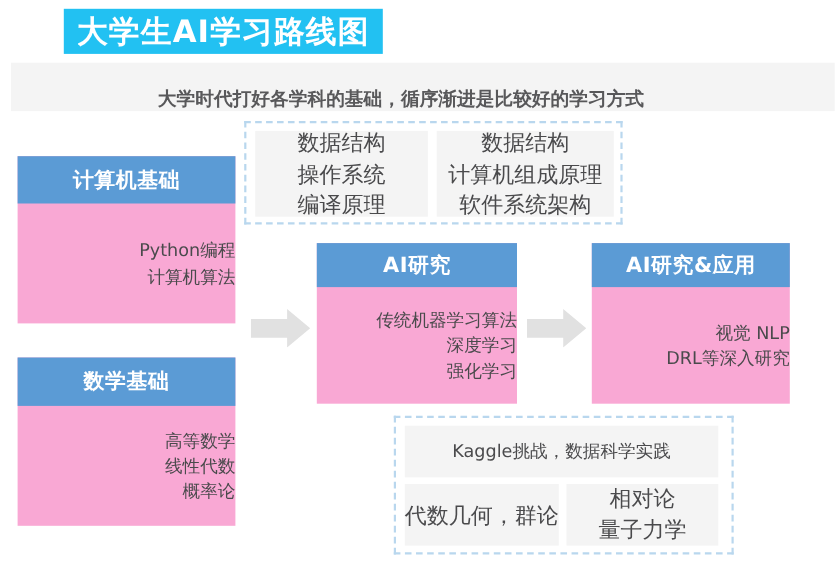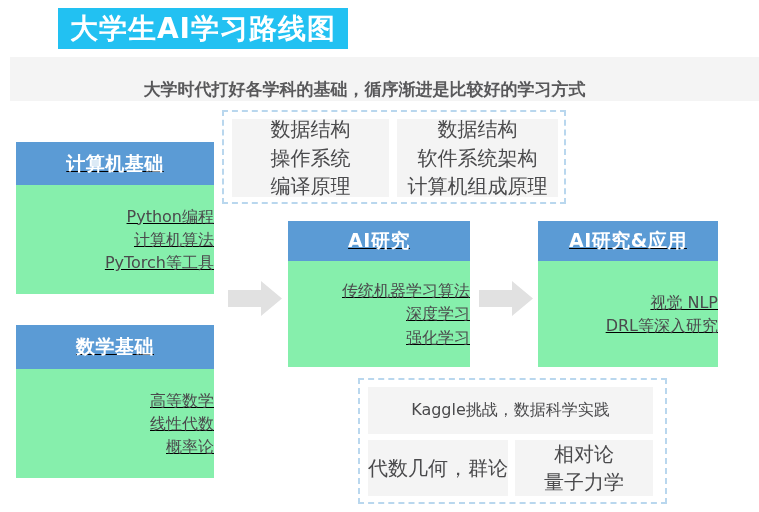--- a/index.html
+++ b/index.html
@@ -55,22 +55,21 @@
     color: #58585a;
     font-size: 17px;
     font-weight: bold;
     white-space: nowrap;
     padding-right: 40px;
   }
 
   
   .card {
     position: absolute;
-    background: #86efac;
-    text-decoration: underline;
+    background: #f9a8d4;
   }
   .card .card-header {
     background: #5b9bd5;
     color: #ffffff;
     font-size: 19px;
     font-weight: bold;
     display: flex;
     align-items: center;
     justify-content: center;
     letter-spacing: 0.5px;
@@ -168,21 +167,20 @@
 
   <div class="subtitle-band">
     <span class="subtitle-text">大学时代打好各学科的基础，循序渐进是比较好的学习方式</span>
   </div>
 
   <div class="card" id="card-cs">
     <div class="card-header">计算机基础</div>
     <div class="card-body">
       <span class="line">Python编程</span>
       <span class="line">计算机算法</span>
-      <span class="line">PyTorch等工具</span>
     </div>
   </div>
 
   <div class="card" id="card-math">
     <div class="card-header">数学基础</div>
     <div class="card-body">
       <span class="line">高等数学</span>
       <span class="line">线性代数</span>
       <span class="line">概率论</span>
     </div>
@@ -206,22 +204,22 @@
   </div>
 
   <div class="dashed-group" id="group-top">
     <div class="subpanel" id="panel-ds">
       <span class="line">数据结构</span>
       <span class="line">操作系统</span>
       <span class="line">编译原理</span>
     </div>
     <div class="subpanel" id="panel-net">
       <span class="line">数据结构</span>
+      <span class="line">计算机组成原理</span>
       <span class="line">软件系统架构</span>
-      <span class="line">计算机组成原理</span>
     </div>
   </div>
 
   <div class="dashed-group" id="group-bottom">
     <div class="subpanel" id="panel-kaggle">
       <span class="line">Kaggle挑战，数据科学实践</span>
     </div>
     <div class="subpanel" id="panel-algebra">
       <span class="line">代数几何，群论</span>
     </div>

